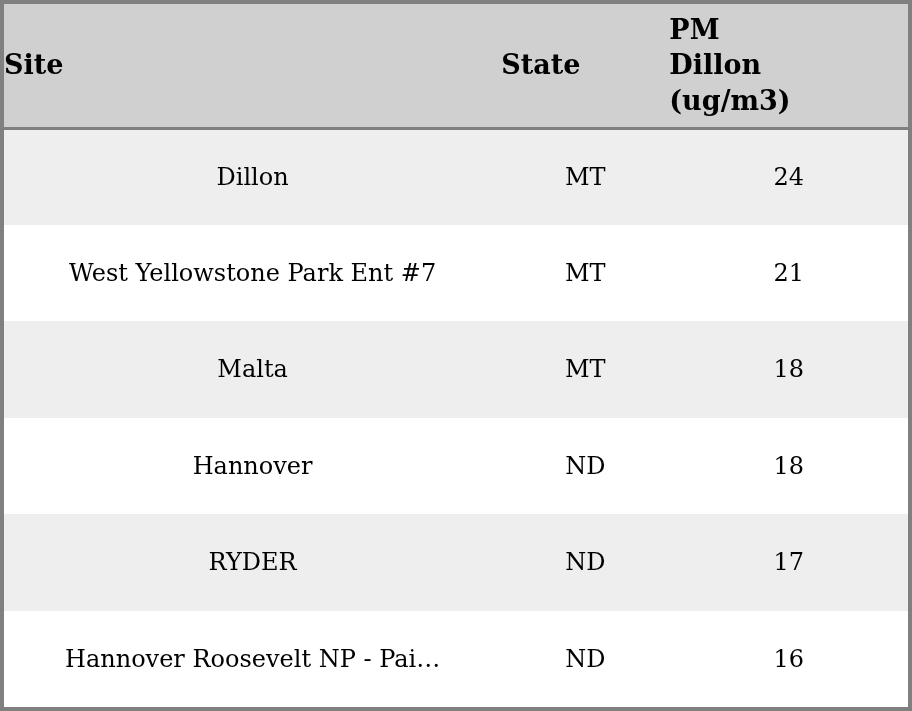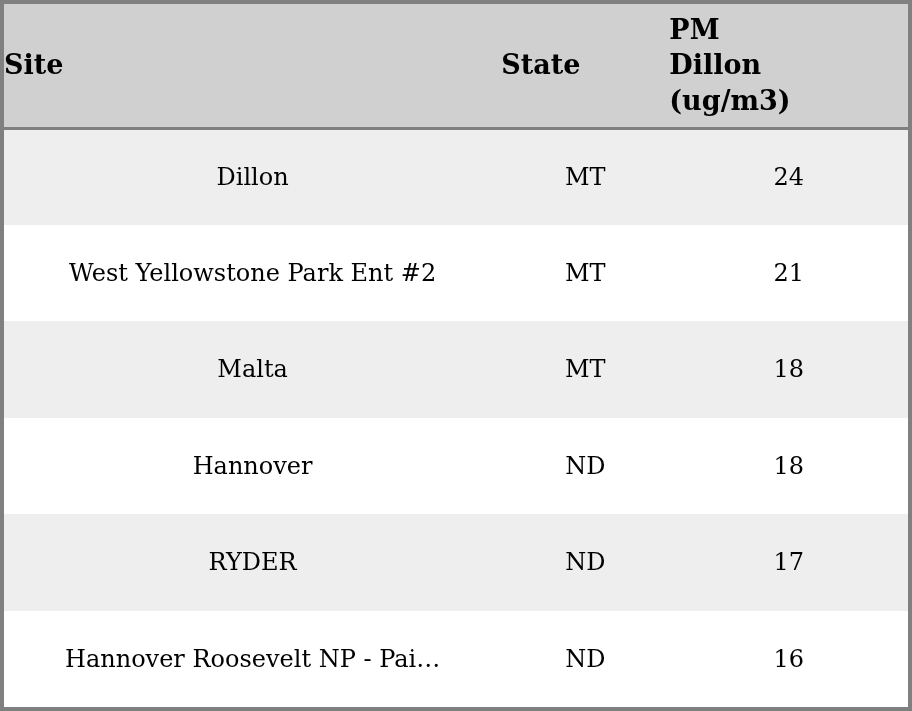--- a/index.html
+++ b/index.html
@@ -83,21 +83,21 @@
         </th>
       </tr>
     </thead>
     <tbody>
         <tr>
           <td>Dillon</td>
           <td>MT</td>
           <td>24</td>
         </tr>
         <tr>
-          <td>West Yellowstone Park Ent #2</td>
+          <td>West Yellowstone Park Ent #7</td>
           <td>MT</td>
           <td>21</td>
         </tr>
         <tr>
           <td>Malta</td>
           <td>MT</td>
           <td>18</td>
         </tr>
         <tr>
           <td>Hannover</td>

